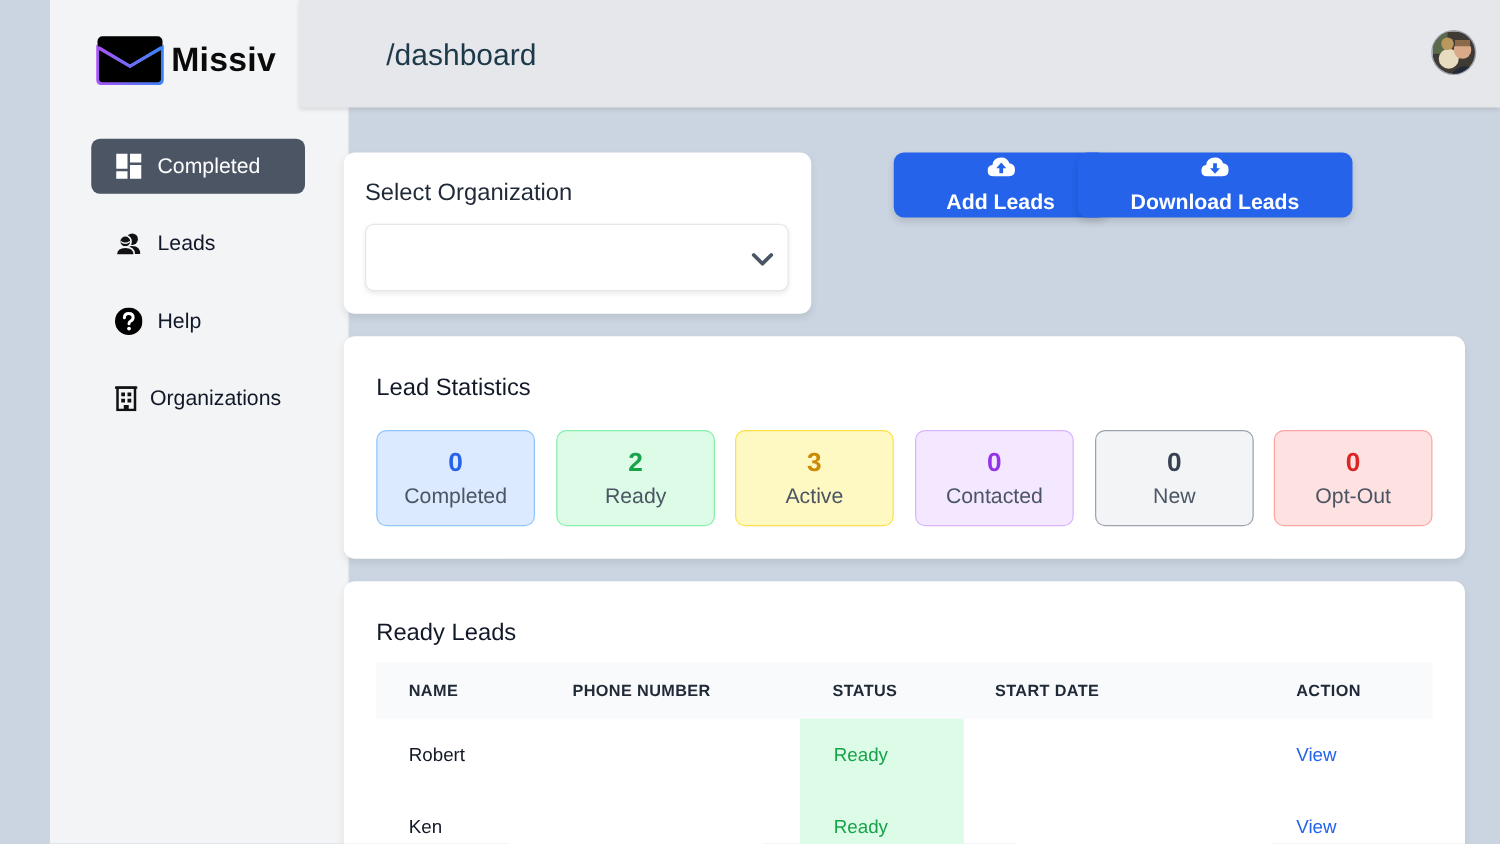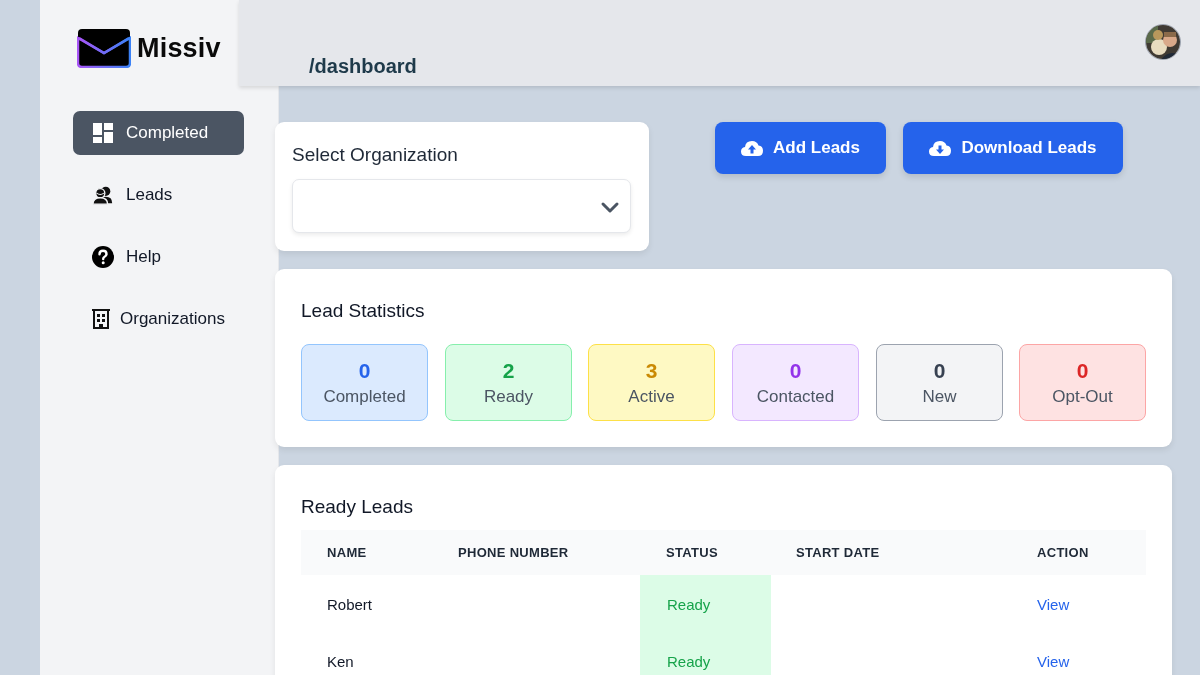--- a/index.html
+++ b/index.html
@@ -11,32 +11,32 @@
     .logo-icon { width: 54px; height: 40px; }
     .logo-text { font-size: 27px; font-weight: 700; color: #0a0a0a; letter-spacing: 0.2px; }
 
     .nav { position: absolute; left: 33px; top: 111px; width: 171px; }
     .nav-item { display: flex; align-items: center; height: 44px; border-radius: 7px; padding-left: 19px; margin-bottom: 18px; font-size: 17px; color: #111827; cursor: pointer; }
     .nav-item.active { background: #4b5563; color: #ffffff; }
     .nav-item .ico { width: 22px; height: 22px; display: flex; align-items: center; justify-content: center; margin-right: 12px; }
     .nav-item.org .ico { margin-right: 8px; margin-left: -2px; }
 
     .topbar { position: absolute; left: 239px; top: 0; width: 961px; height: 86px; background: #e5e7eb; box-shadow: 0 2px 4px rgba(0,0,0,0.12); }
-    .route { position: absolute; left: 70px; top: 31px; font-size: 20px; font-weight: 700; color: #1e3a4a; margin-top: 24px; }
+    .route { position: absolute; left: 70px; top: 31px; font-size: 24px; font-weight: 400; color: #1e3a4a; }
     .avatar { position: absolute; right: 19px; top: 24px; width: 36px; height: 36px; border-radius: 50%; overflow: hidden; border: 1px solid #9ca3af; }
 
     .card { position: absolute; background: #ffffff; border-radius: 9px; box-shadow: 0 3px 6px rgba(0,0,0,0.08); }
     .org-card { left: 275px; top: 122px; width: 374px; height: 129px; }
     .org-card h3 { position: absolute; left: 17px; top: 22px; font-size: 19px; font-weight: 500; color: #1f2937; }
     .select { position: absolute; left: 17px; top: 57px; width: 339px; height: 54px; border: 1px solid #e5e7eb; border-radius: 7px; box-shadow: 0 2px 4px rgba(0,0,0,0.08); background: #fff; cursor: pointer; }
     .select .chev { position: absolute; right: 10px; top: 17px; width: 20px; height: 20px; }
 
-    .btn { position: absolute; top: 122px; height: 52px; background: #2563eb; color: #fff; border-radius: 8px; font-size: 17px; font-weight: 700; display: flex; align-items: center; justify-content: center; gap: 10px; box-shadow: 0 3px 6px rgba(0,0,0,0.12); cursor: pointer; }
+    .btn { position: absolute; top: 122px; height: 52px; background: #2563eb; color: #fff; border-radius: 8px; font-size: 17px; font-weight: 700; display: flex; align-items: center; justify-content: center; gap: 10px; box-shadow: 0 3px 6px rgba(0,0,0,0.12); cursor: pointer; flex-direction: column; }
     .btn-add { left: 715px; width: 171px; }
-    .btn-dl { left: 903px; width: 220px; }
+    .btn-dl { left: 862px; width: 220px; }
     .btn svg { width: 22px; height: 18px; }
 
     .stats-card { left: 275px; top: 269px; width: 897px; height: 178px; }
     .stats-card h3 { position: absolute; left: 26px; top: 31px; font-size: 19px; font-weight: 500; color: #111827; }
     .stat { position: absolute; top: 75px; width: 127px; height: 77px; border-radius: 8px; border: 1px solid; text-align: center; }
     .stat .num { margin-top: 13px; font-size: 21px; font-weight: 700; line-height: 26px; }
     .stat .lbl { margin-top: 3px; font-size: 17px; color: #4b5563; }
 
     .leads-card { left: 275px; top: 465px; width: 897px; height: 230px; }
     .leads-card h3 { position: absolute; left: 26px; top: 31px; font-size: 19px; font-weight: 500; color: #111827; }

